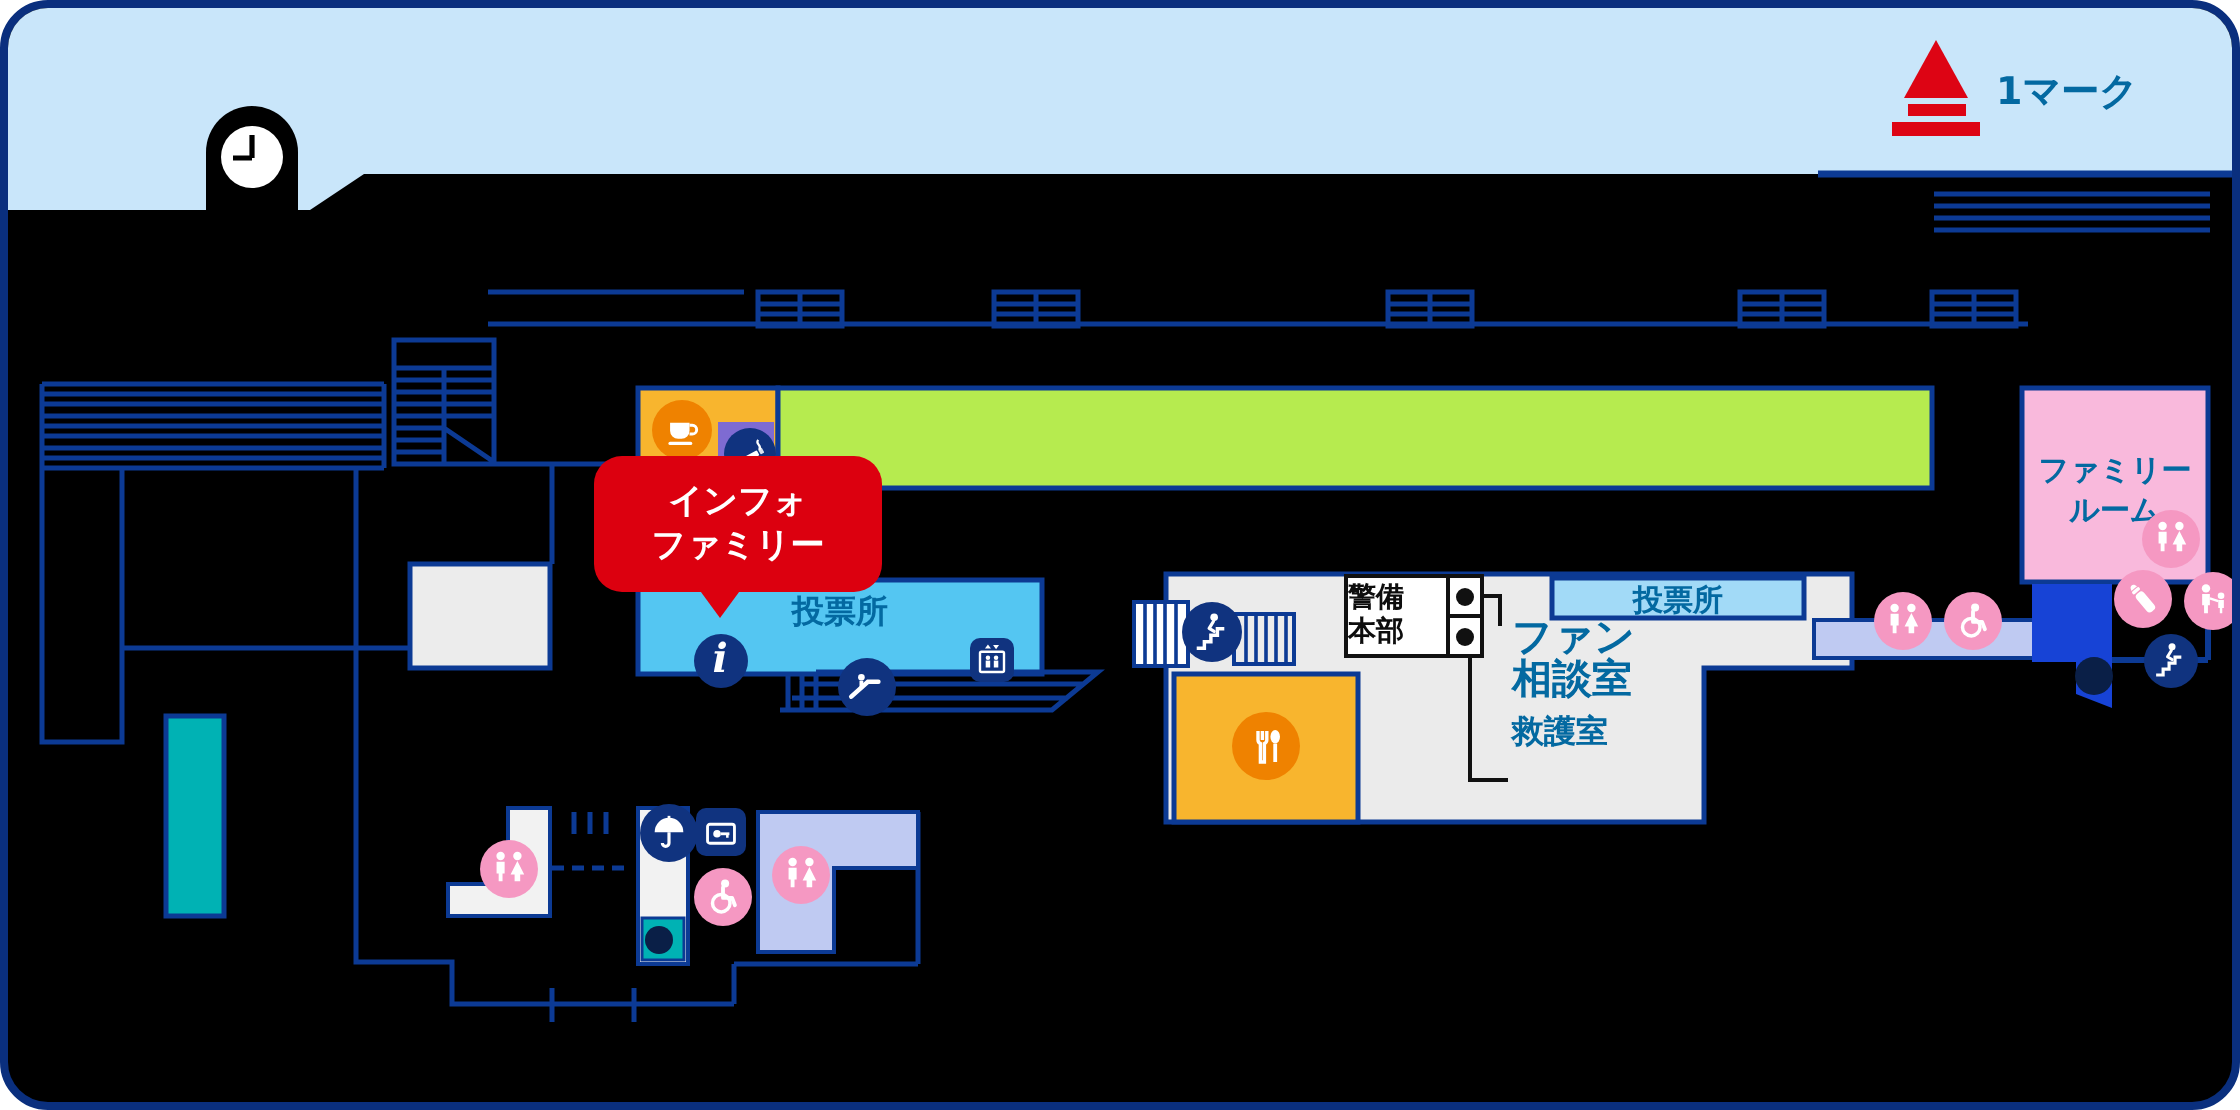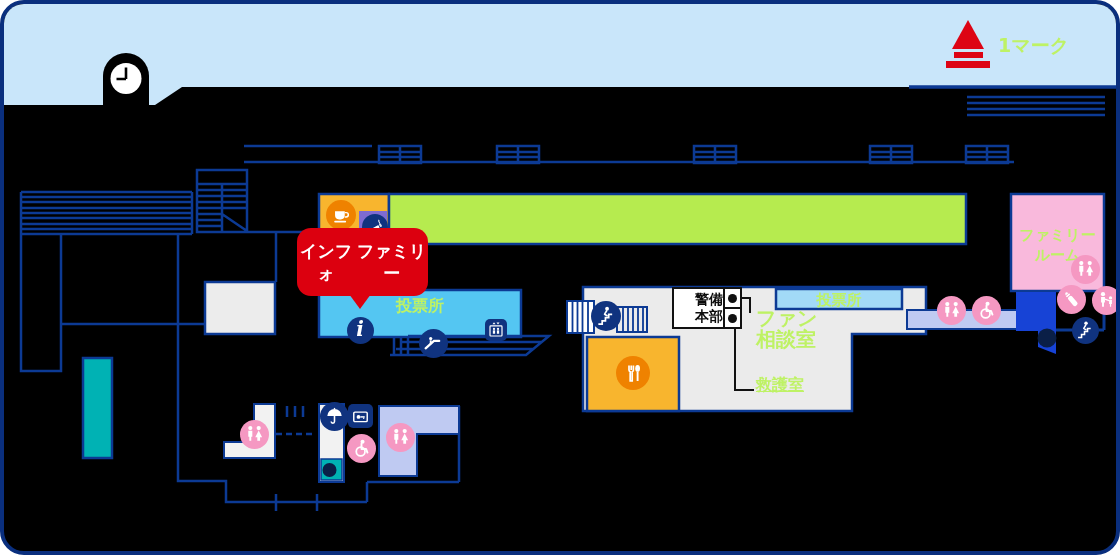--- a/index.html
+++ b/index.html
@@ -1,32 +1,32 @@
 <!DOCTYPE html>
 <html><head>
 <meta charset="utf-8">
 <style>
   html,body{margin:0;padding:0;background:#ffffff;font-family:"DejaVu Sans","Liberation Sans",sans-serif;}
   #map{position:relative;width:1120px;height:555px;background:#000;border:4px solid #0a2f7e;border-radius:24px;overflow:hidden;box-sizing:border-box;}
   #bgsvg{position:absolute;left:0;top:0;z-index:1;}
-  .lbl{position:absolute;font-weight:bold;color:#bef264;white-space:nowrap;z-index:4;}
+  .lbl{position:absolute;font-weight:bold;color:#0369a1;white-space:nowrap;z-index:4;}
   .icn{position:absolute;display:flex;align-items:center;justify-content:center;border-radius:50%;z-index:4;}
   .icn svg{display:block;}
   .pinkc{background:#f598c2;}
   .navyc{background:#10337f;}
   .orangec{background:#ef8200;}
   .sqr{border-radius:5px;}
-  #callout{position:absolute;left:293px;top:224px;width:131px;height:68px;background:#dc000f;border-radius:14px;
-           color:#fff;font-weight:bold;font-size:17px;line-height:22px;display:flex;flex-direction:row;
+  #callout{position:absolute;left:293px;top:224px;width:144px;height:68px;background:#dc000f;border-radius:14px;
+           color:#fff;font-weight:bold;font-size:17px;line-height:22px;display:flex;flex-direction:column;
            align-items:center;justify-content:center;z-index:6;text-align:center;}
   #callout .tail{position:absolute;left:52px;top:100%;margin-top:-2px;width:0;height:0;
            border:11px solid transparent;border-top:15px solid #dc000f;border-bottom:0;}
   #secbox{position:absolute;left:668px;top:283px;width:70px;height:42px;background:#fff;border:2px solid #111;
           box-sizing:border-box;display:flex;z-index:4;}
-  #secbox .sectxt{flex:1;display:flex;flex-direction:column;align-items:flex-end;justify-content:center;
+  #secbox .sectxt{flex:1;display:flex;flex-direction:column;align-items:flex-start;justify-content:center;
           font-size:14px;line-height:17px;font-weight:bold;color:#0d0d0d;}
   #secbox .dotcol{width:15px;border-left:2px solid #111;display:flex;flex-direction:column;}
   #secbox .dotcell{flex:1;display:flex;align-items:center;justify-content:center;}
   #secbox .dotcell:first-child{border-bottom:2px solid #111;}
   .dot{width:9px;height:9px;border-radius:50%;background:#111;}
   .cline{position:absolute;background:#111;z-index:3;}
   .infoglyph{font-family:"DejaVu Serif","Liberation Serif",serif;font-style:italic;font-weight:bold;
              font-size:20px;color:#fff;line-height:1;margin-top:-2px;}
 </style>
 </head>
@@ -111,21 +111,21 @@
   <div class="lbl" style="left:1007px;top:221px;width:93px;text-align:center;font-size:15px;line-height:20px;">
     <span style="display:block">ファミリー</span>
     <span style="display:block">ルーム</span>
   </div>
   <div class="lbl" style="left:315px;top:292px;width:202px;text-align:center;font-size:16px;">投票所</div>
   <div class="lbl" style="left:772px;top:287px;width:126px;text-align:center;font-size:15px;">投票所</div>
   <div class="lbl" style="left:752px;top:304px;font-size:20px;line-height:21px;">
     <span style="display:block">ファン</span>
     <span style="display:block">相談室</span>
   </div>
-  <div class="lbl" style="left:752px;top:371px;font-size:16px;text-decoration:underline;">救護室</div>
+  <div class="lbl" style="left:752px;top:352px;font-size:16px;">救護室</div>
 
   <div id="secbox">
     <div class="sectxt">
       <span>警備</span>
       <span>本部</span>
     </div>
     <div class="dotcol">
       <div class="dotcell">
           <span class="dot"></span>
         </div>

